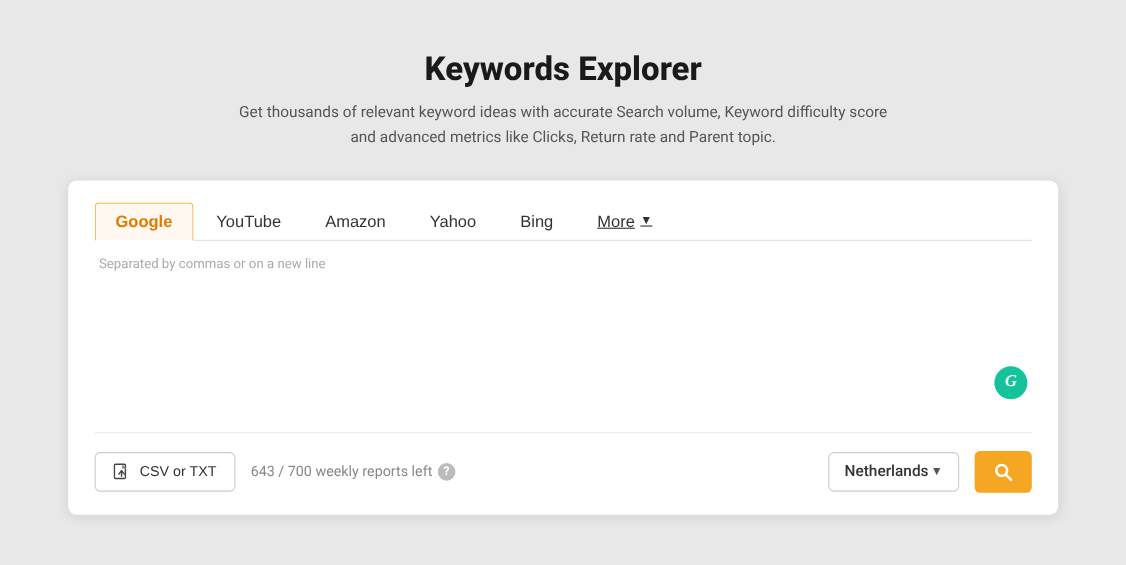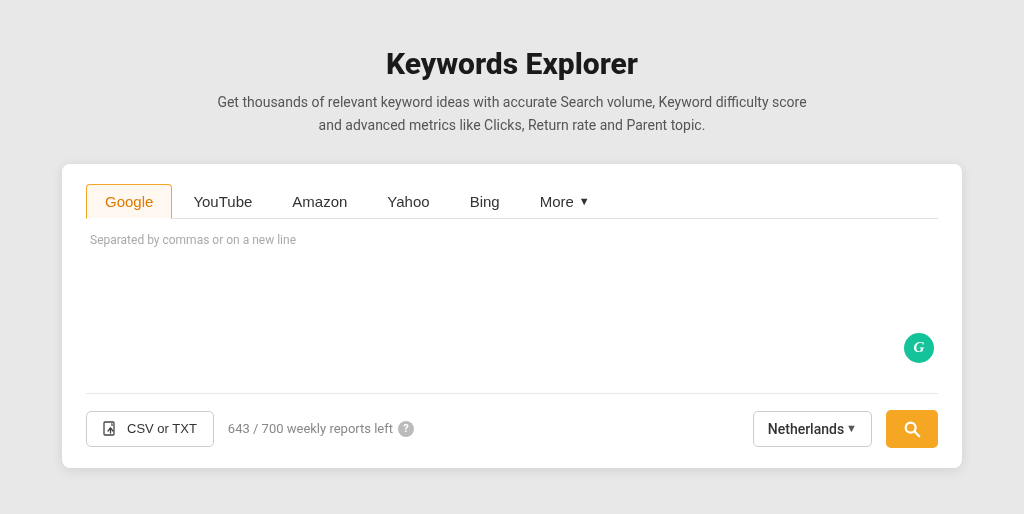--- a/index.html
+++ b/index.html
@@ -72,27 +72,28 @@
       transition: background 0.1s;
       margin-bottom: -1px;
       border-bottom: 1px solid transparent;
     }
 
     .tab.active {
       background: #fff8f0;
       border: 1px solid #f5a623;
       border-bottom: 1px solid #fff;
       color: #e07a00;
-      font-weight: 400;
+      font-weight: 700;
     }
 
     .tab.more {
       display: flex;
       align-items: center;
       gap: 5px;
+      text-decoration: underline;
     }
 
     .tab.more .arrow {
       font-size: 11px;
     }
 
     .textarea-wrapper {
       position: relative;
       margin-top: 0;
     }
@@ -157,21 +158,21 @@
       color: #333;
       cursor: pointer;
       background: #fff;
       white-space: nowrap;
     }
 
     .weekly-reports {
       font-size: 13px;
       color: #888;
       display: flex;
-      align-items: center;
+      align-items: flex-end;
       gap: 5px;
     }
 
     .help-icon {
       width: 16px;
       height: 16px;
       border-radius: 50%;
       background: #bbb;
       color: #fff;
       font-size: 11px;

